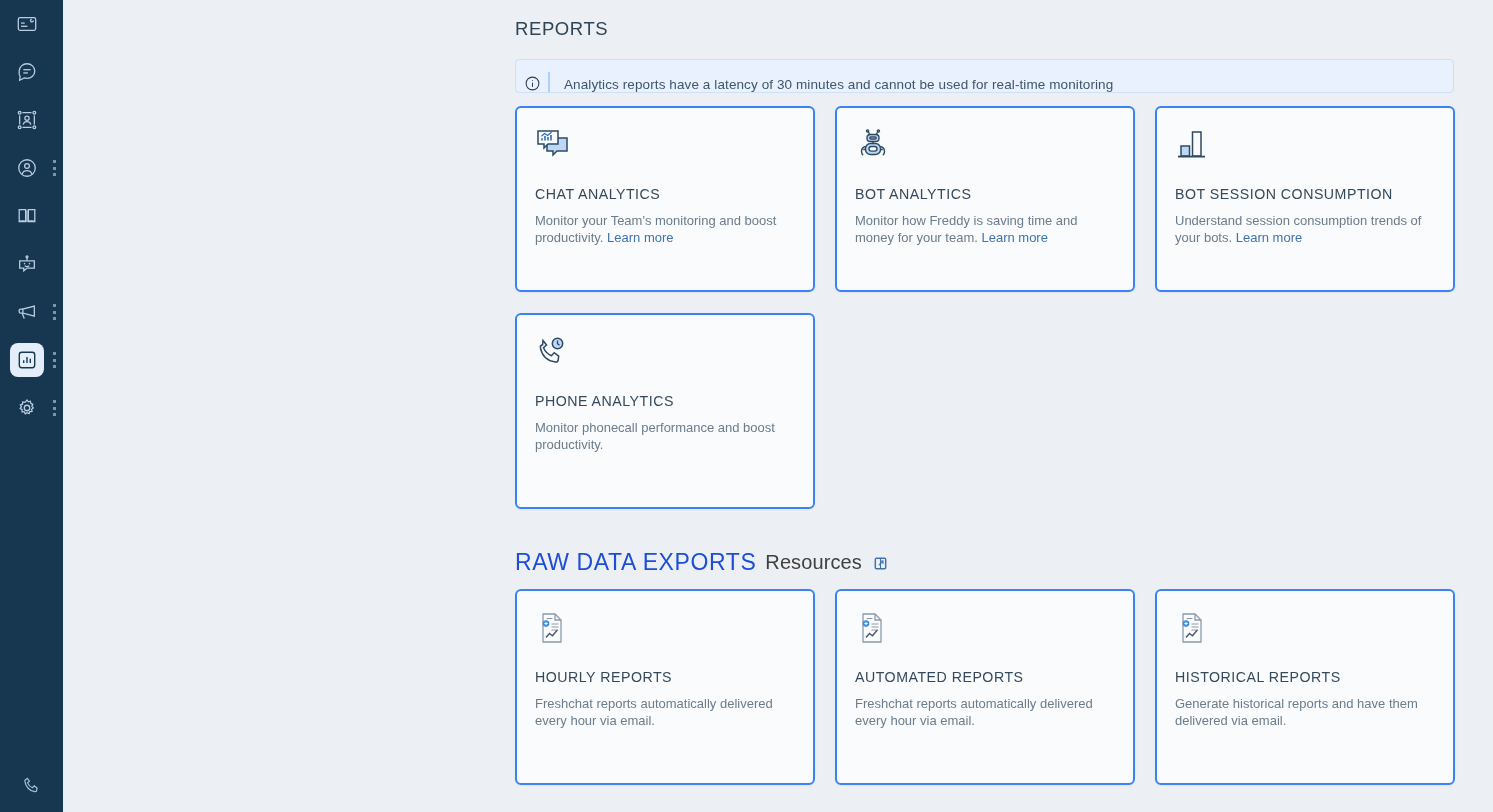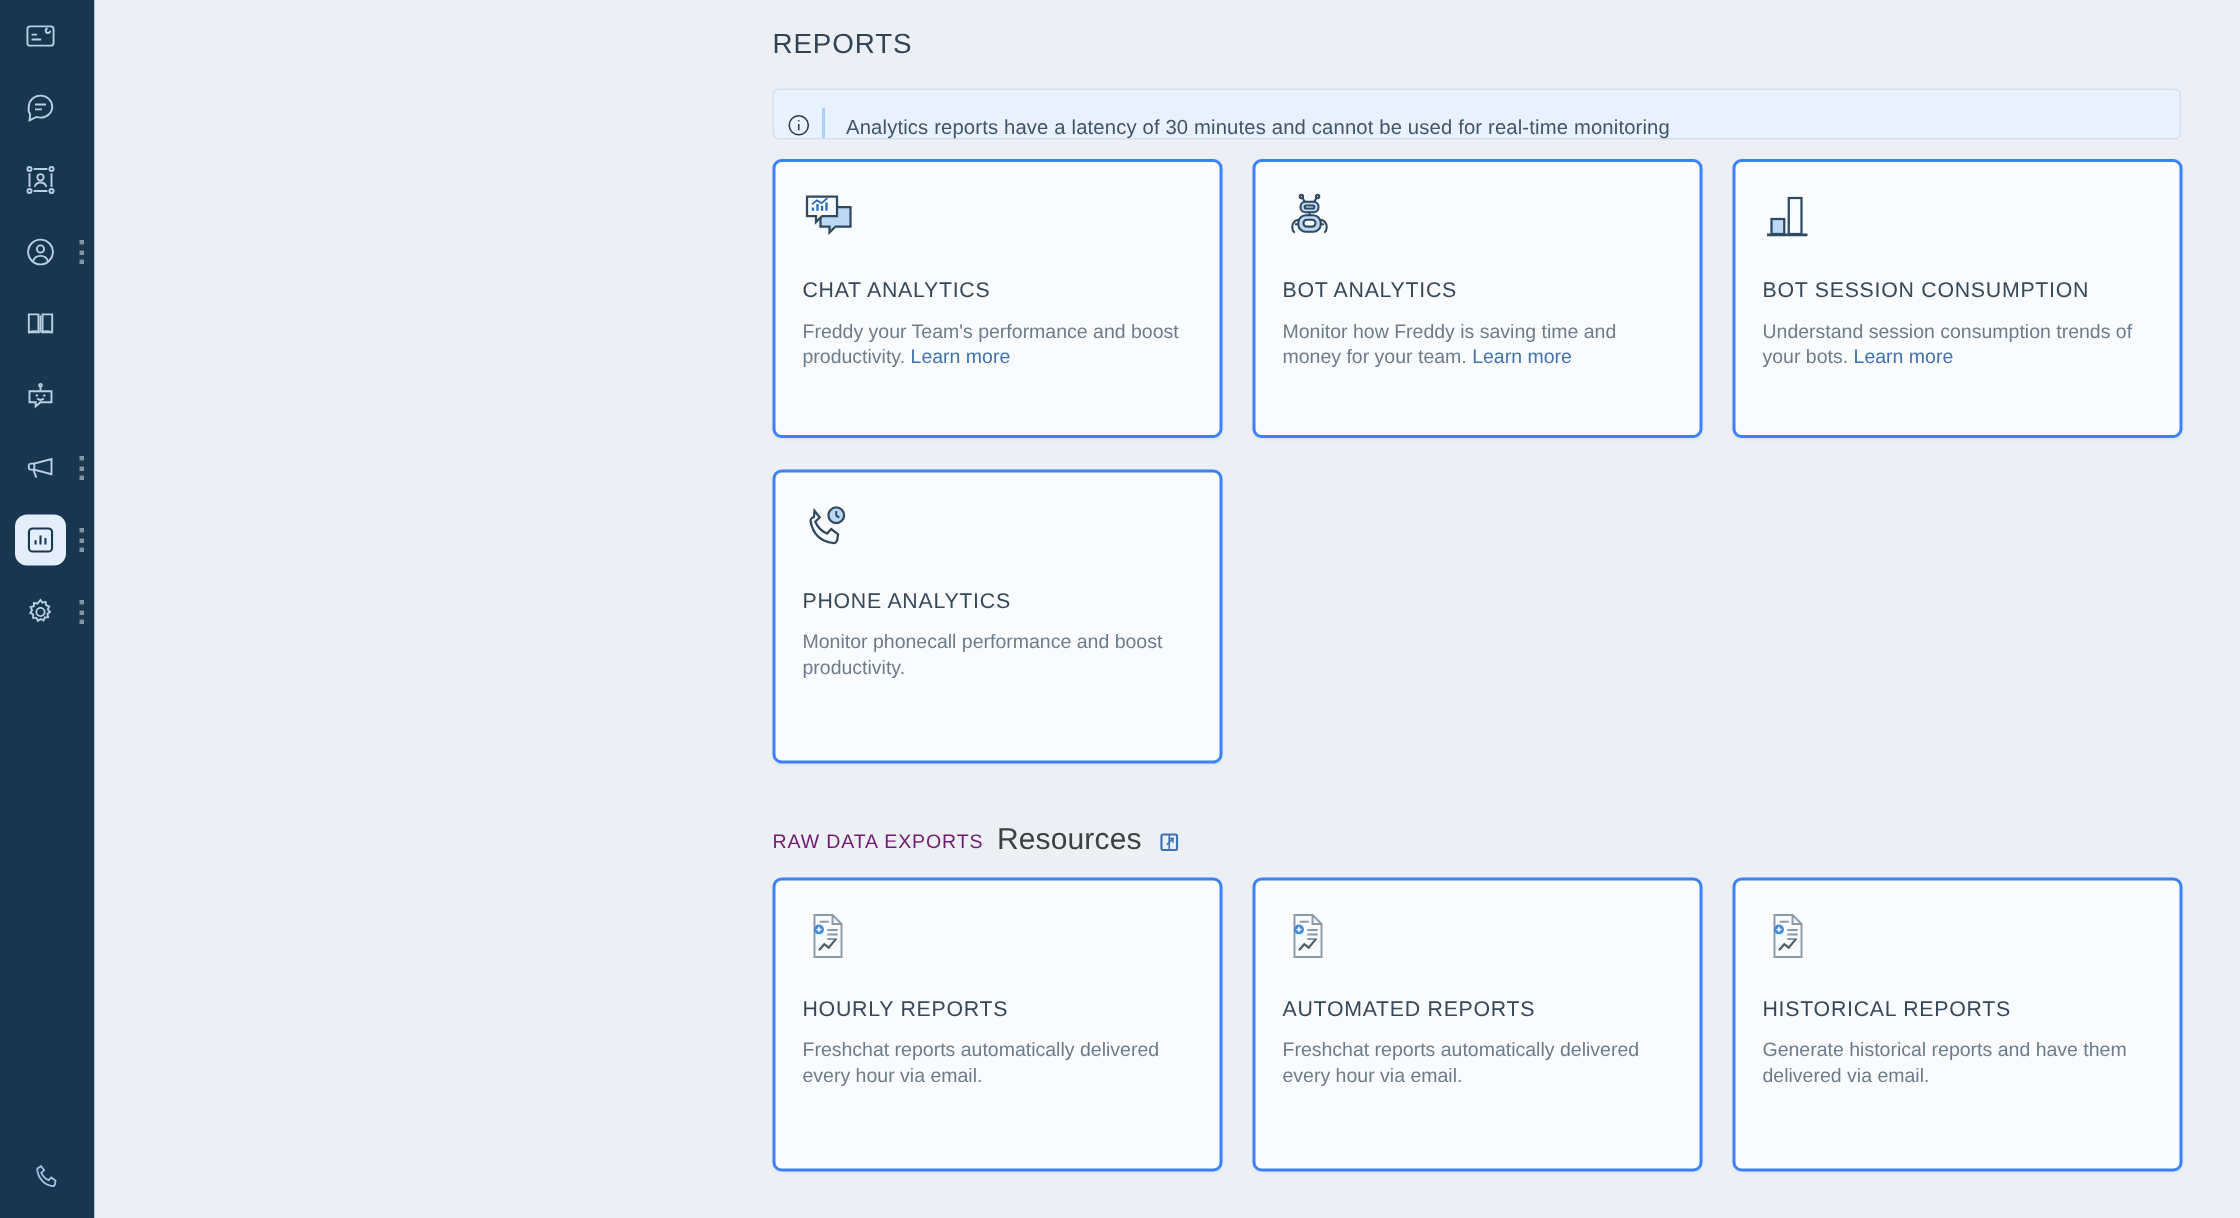--- a/index.html
+++ b/index.html
@@ -94,23 +94,23 @@
     color: #2b3d4f;
   }
   .info-sep { width: 2px; height: 20px; background: #a9ceff; margin-right: 14px; }
   .info-text { font-size: 13.5px; color: #3f5668; letter-spacing: 0.1px; }
 
   .section-head {
     display: flex; align-items: center; gap: 9px;
     margin-top: 40px;
   }
   .section-title {
-    font-size: 13px;
+    font-size: 23px;
     letter-spacing: 0.6px;
-    color: #701a75;
+    color: #1d4ed8;
     font-weight: 400;
   }
   .resources-link {
     font-size: 20px; color: #404040; cursor: pointer;
     letter-spacing: 0.1px;
   }
   .ext-icon { display: inline-flex; align-items: center; cursor: pointer; margin-left: 2px; position: relative; top: 1px; }
 
   .card-grid {
     display: flex;
@@ -324,21 +324,21 @@
         <div class="card h1">
           <div class="card-icon">
             <svg width="38" height="34" viewBox="0 0 38 34" fill="none">
               <path d="M12 10h20v13H22l-4 4v-4h-6z" fill="#bcd8f5" stroke="#2e4a63" stroke-width="1.5"></path>
               <path d="M3 3h20v13H13l-4 4v-4H3z" fill="#fafbfc" stroke="#2e4a63" stroke-width="1.5"></path>
               <path d="M7 12.5v-2.2M10 12.5V8M13 12.5v-3.4M16 12.5V7" stroke="#2e6fba" stroke-width="1.6"></path>
               <path d="M6.4 8.2 9.6 5.6l3 1.8 4-3.2" stroke="#2e6fba" stroke-width="1.2"></path>
             </svg>
           </div>
           <div class="card-title">CHAT ANALYTICS</div>
-          <div class="card-desc"><span>Freddy your Team's performance and boost productivity.</span> <span class="learn-more">Learn more</span></div>
+          <div class="card-desc"><span>Monitor your Team's monitoring and boost productivity.</span> <span class="learn-more">Learn more</span></div>
         </div>
 
         <div class="card h1">
           <div class="card-icon">
             <svg width="36" height="34" viewBox="0 0 36 34" fill="none" stroke="#2e4a63" stroke-width="1.4">
               <path d="M13 3.5 15.2 7M23 3.5 20.8 7"></path>
               <circle cx="12.6" cy="3" r="1.1"></circle>
                 <circle cx="23.4" cy="3" r="1.1"></circle>
               <rect x="12" y="6.5" width="12" height="7" rx="3.3" fill="#bcd8f5"></rect>
               <rect x="14.8" y="9" width="6.4" height="2" rx="1" fill="#fafbfc"></rect>

